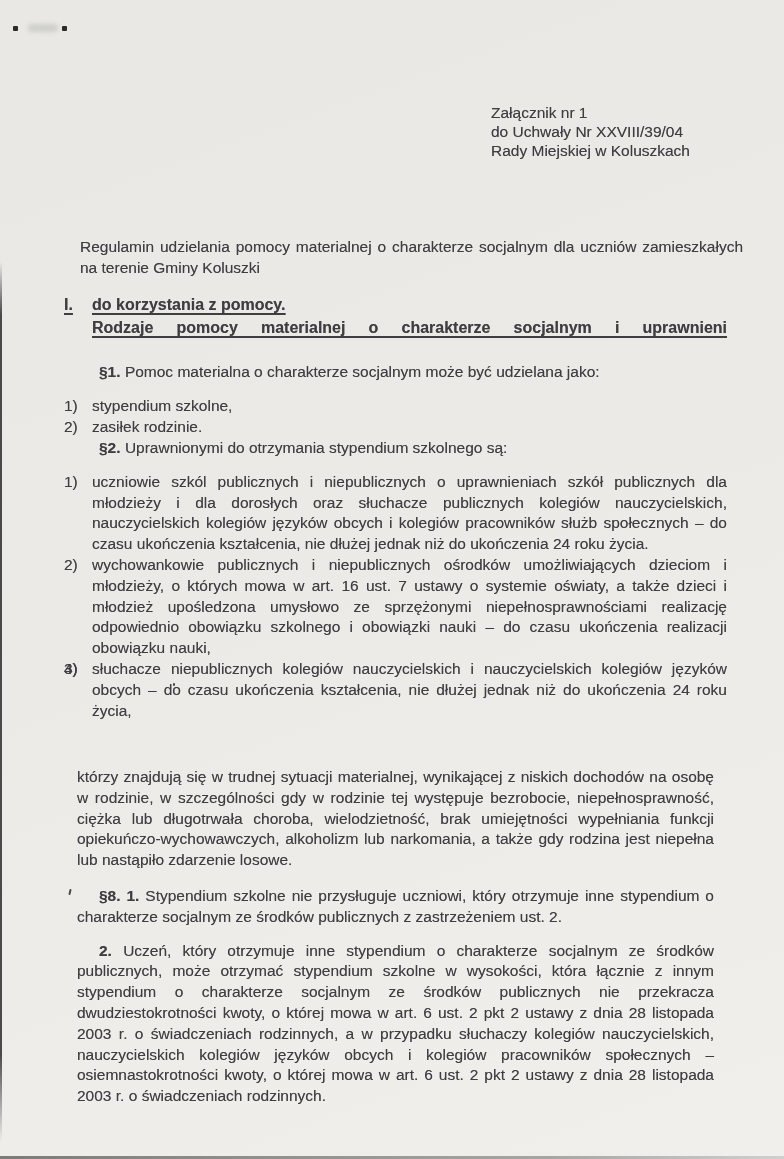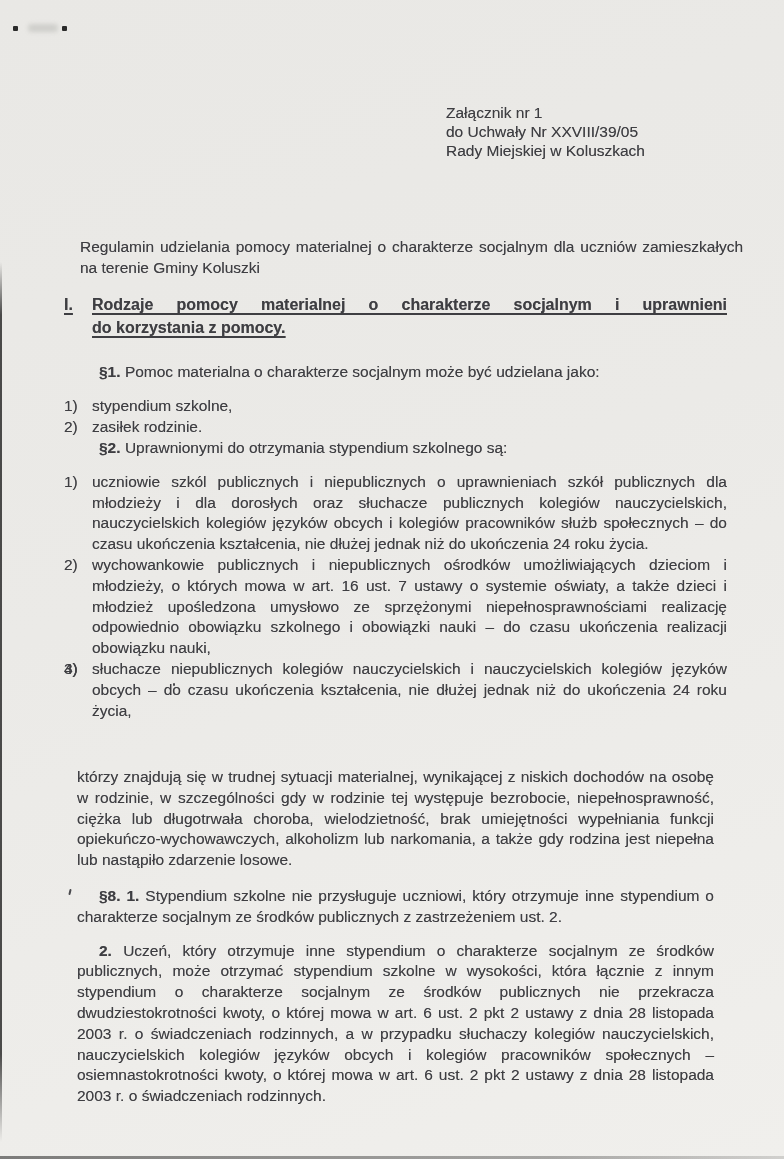--- a/index.html
+++ b/index.html
@@ -24,21 +24,21 @@
   }
   .speck{position:absolute;background:#2b2b2b;border-radius:1px;}
   .speck-a{left:13px;top:26px;width:5px;height:5px;}
   .speck-b{left:62px;top:26px;width:5px;height:5px;}
   .speck-c{left:69px;top:889px;width:2px;height:6px;transform:rotate(14deg);background:#4a4a4e;}
   .speck-d{left:173px;top:683px;width:2px;height:3px;background:#4a4a4e;}
   .smudge{position:absolute;left:28px;top:24px;width:30px;height:8px;background:rgba(200,200,196,0.8);border-radius:4px;filter:blur(2px);}
 
   
   .header-block{
-    position:absolute;left:446px;top:103px;
+    position:absolute;left:491px;top:103px;
     font-size:15.5px;line-height:19px;white-space:nowrap;
   }
 
   
   .intro{
     position:absolute;left:64px;top:220px;width:663px;
     font-size:15.5px;line-height:21px;text-align:justify;margin:16px;
   }
 
   
@@ -79,31 +79,31 @@
   <div class="smudge"></div>
   <div class="speck speck-a"></div>
   <div class="speck speck-b"></div>
   <div class="speck speck-c"></div>
   <div class="speck speck-d"></div>
   <div class="edge-left"></div>
   <div class="edge-bottom"></div>
 
   <div class="header-block">
     <div>Załącznik nr 1</div>
-    <div>do Uchwały Nr XXVIII/39/05</div>
+    <div>do Uchwały Nr XXVIII/39/04</div>
     <div>Rady Miejskiej w Koluszkach</div>
   </div>
 
   <p class="intro">Regulamin udzielania pomocy materialnej o charakterze socjalnym dla uczniów zamieszkałych na terenie Gminy Koluszki</p>
 
   <div class="heading">
     <span class="roman">I.</span>
     <div class="heading-text">
+      <div class="hline">do korzystania z pomocy.</div>
       <div class="hline hline-1">Rodzaje pomocy materialnej o charakterze socjalnym i uprawnieni</div>
-      <div class="hline">do korzystania z pomocy.</div>
     </div>
   </div>
 
   <div class="block b-par1">
     <p class="par-lead"><b class="marker">§1.</b> <span>Pomoc materialna o charakterze socjalnym może być udzielana jako:</span></p>
     <div class="li"><span class="num">1)</span><span>stypendium szkolne,</span></div>
     <div class="li"><span class="num">2)</span><span>zasiłek rodzinie.</span></div>
   </div>
 
   <div class="block b-par2">

